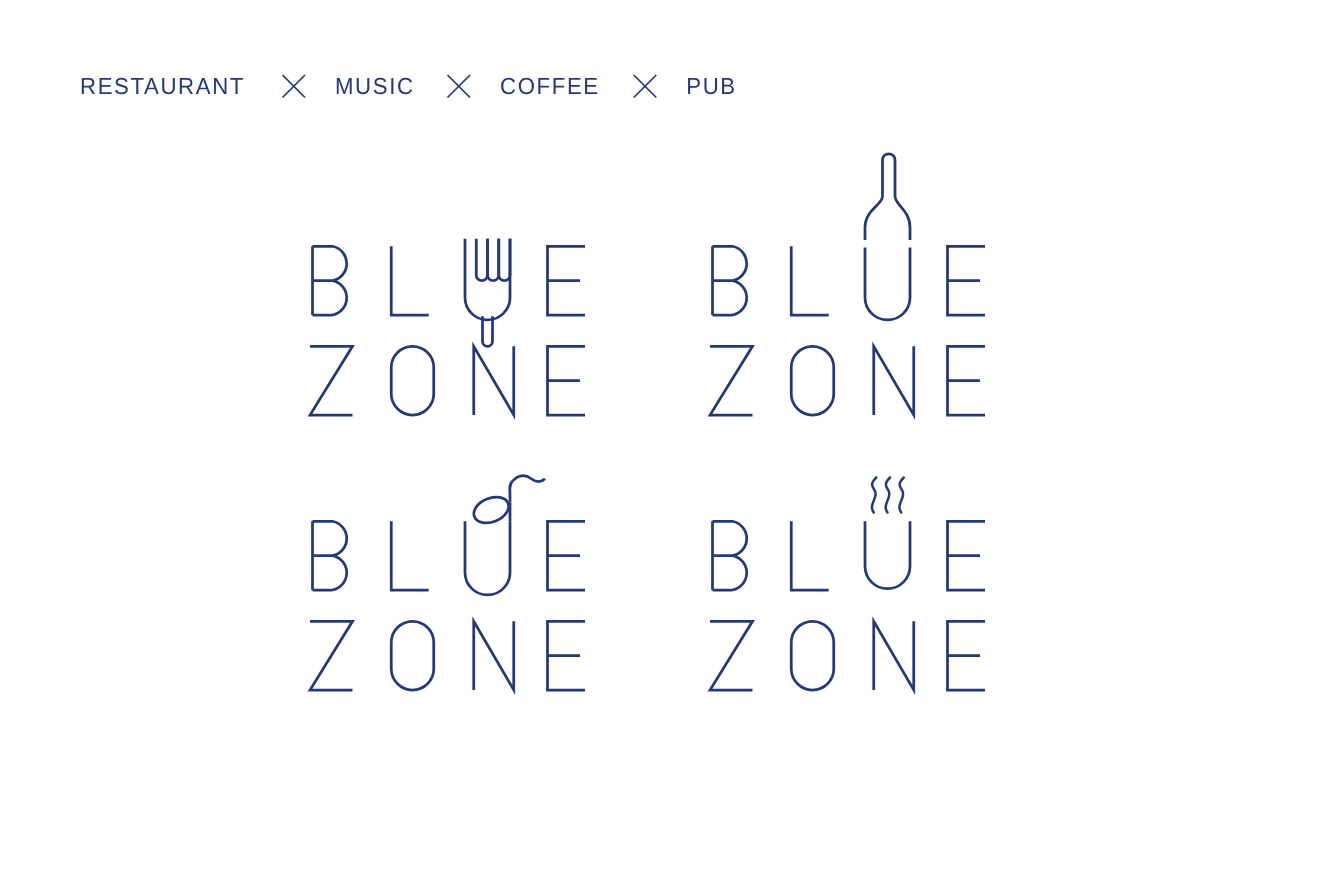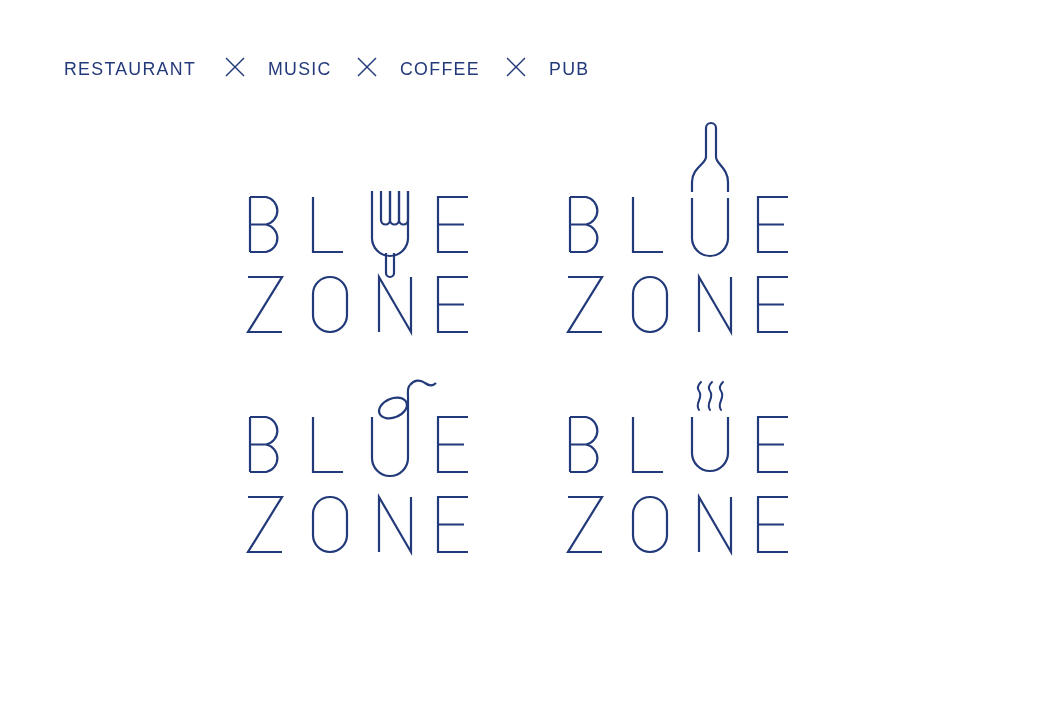--- a/index.html
+++ b/index.html
@@ -14,21 +14,21 @@
     font-family: "Liberation Sans", sans-serif;
     overflow: hidden;
   }
 
   
   #nav {
     position: absolute;
     left: 64px;
     top: 56px;
     display: flex;
-    align-items: flex-start;
+    align-items: center;
     height: 26px;
   }
   .nav-label {
     color: #22397a;
     font-family: "Liberation Sans", sans-serif;
     font-size: 18.5px;
     letter-spacing: 1.35px;
     font-weight: 400;
     line-height: 26px;
     white-space: nowrap;

